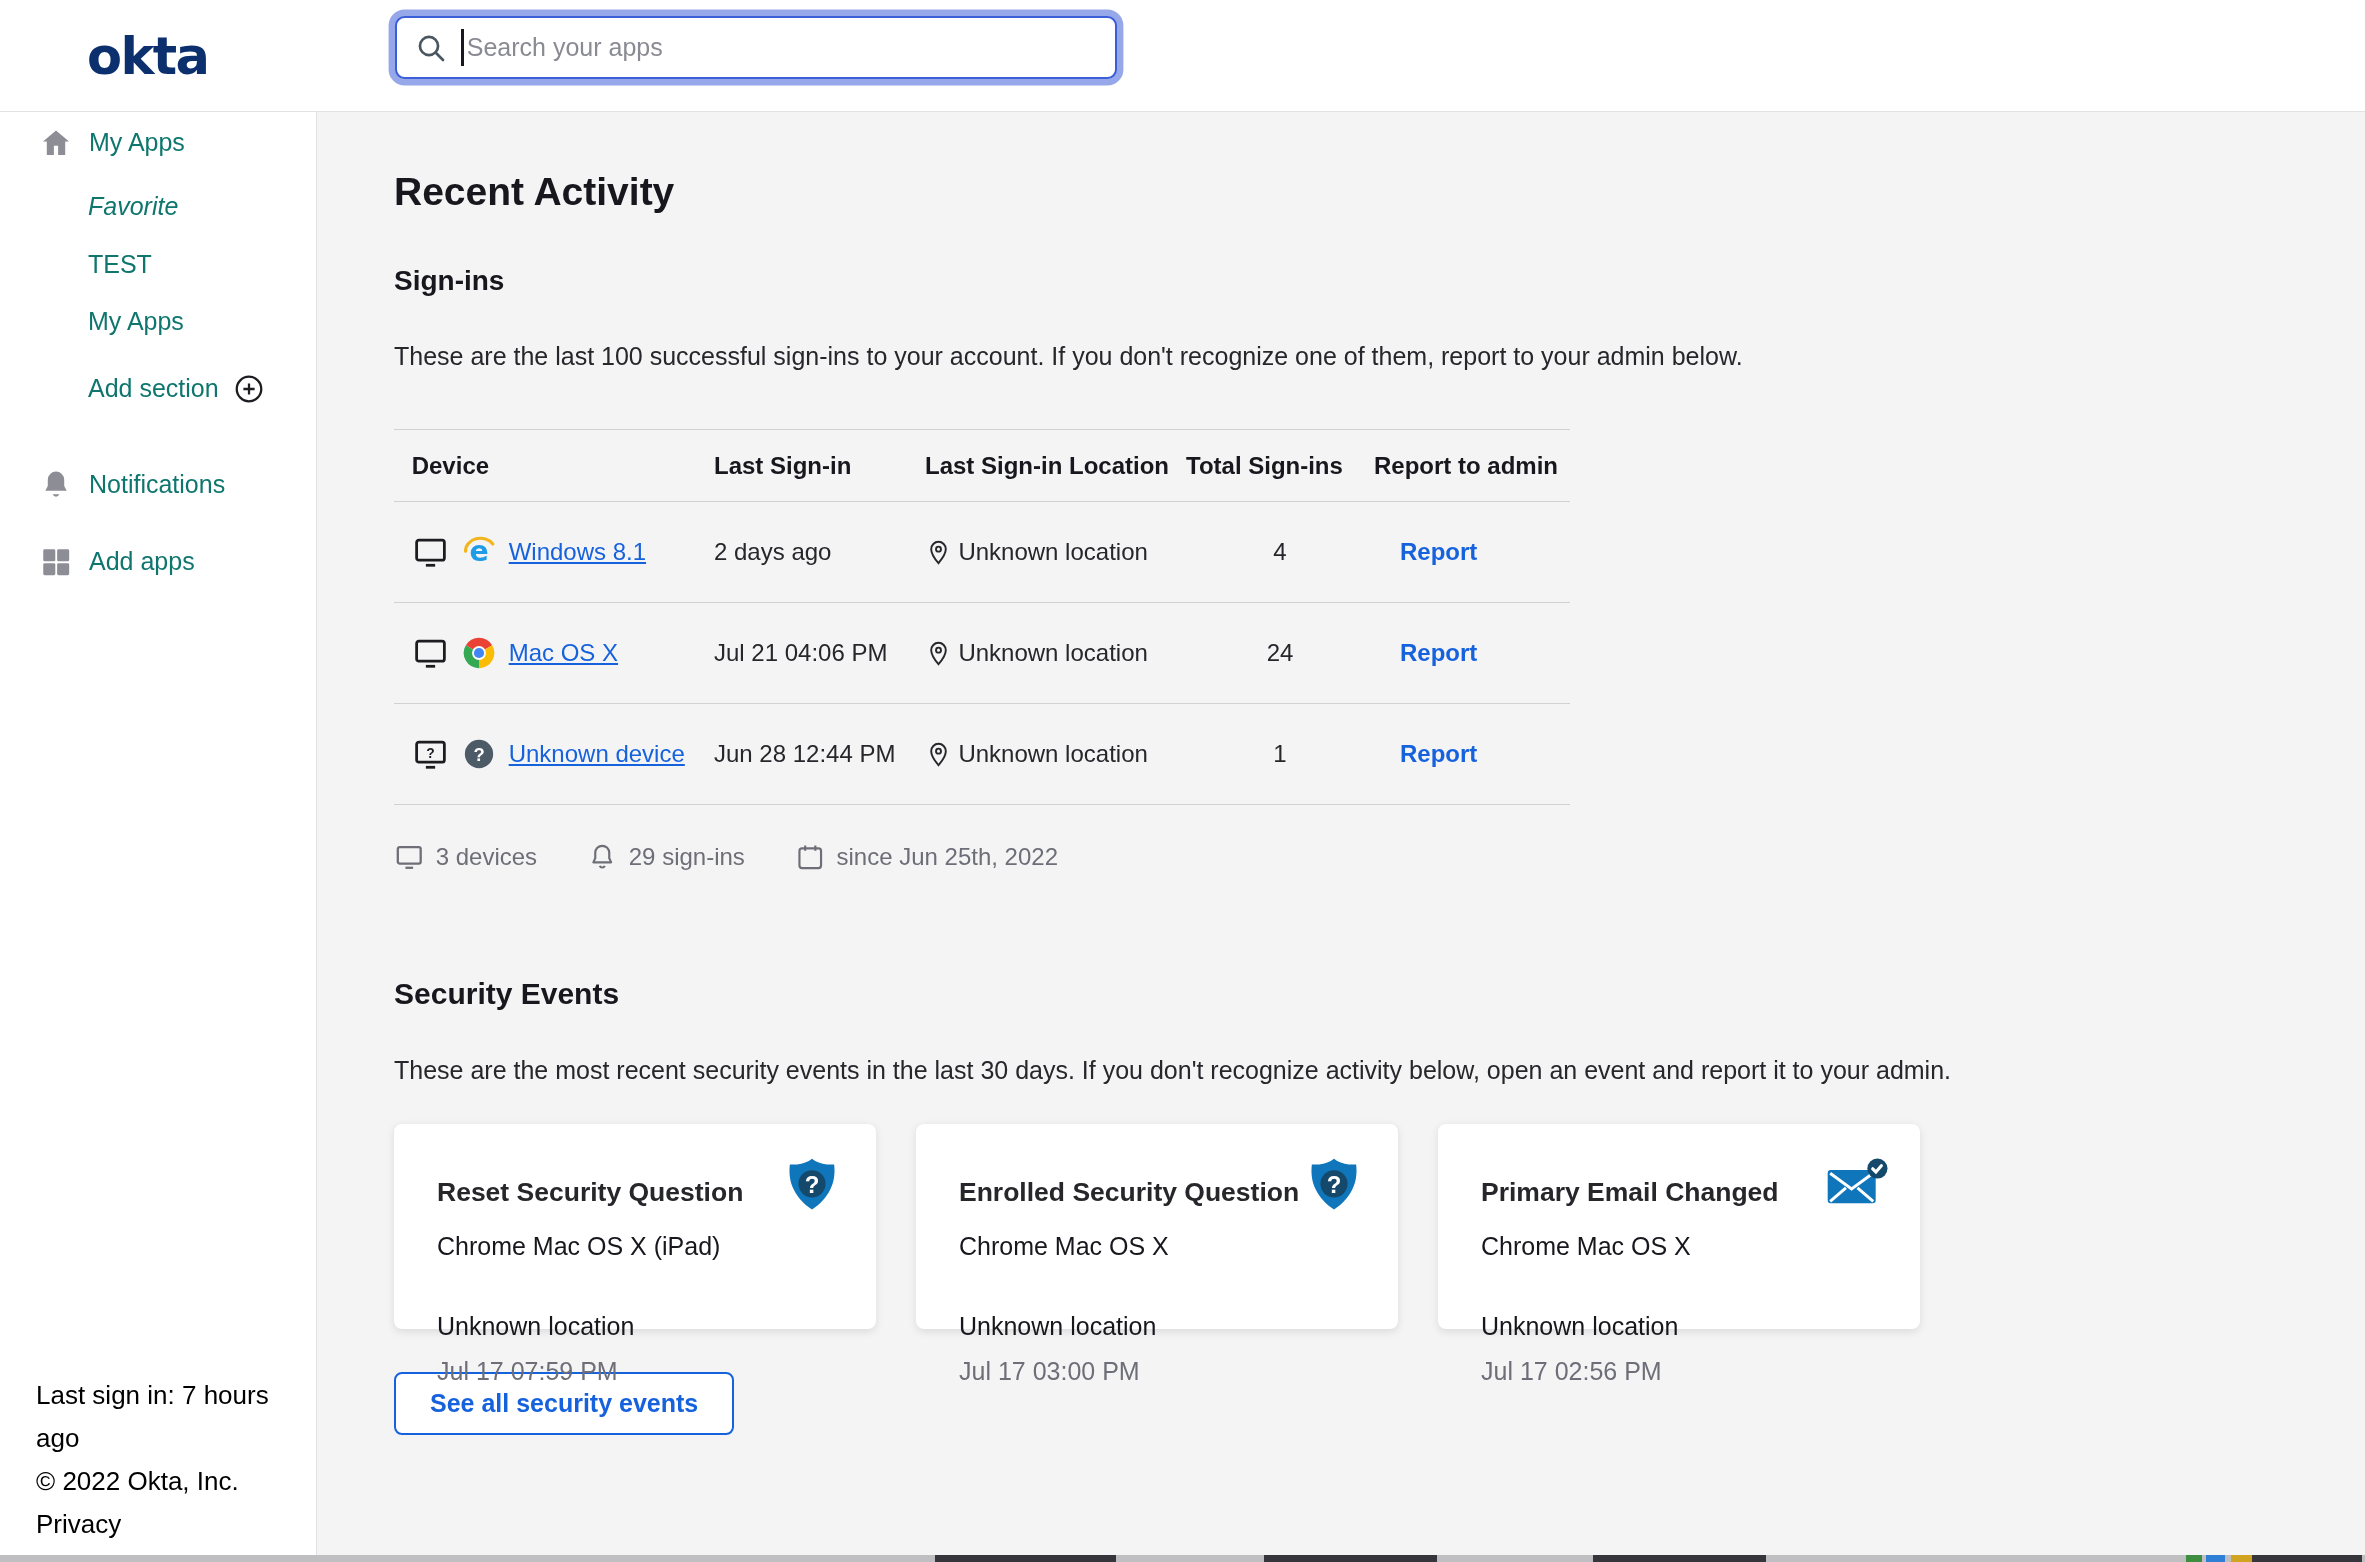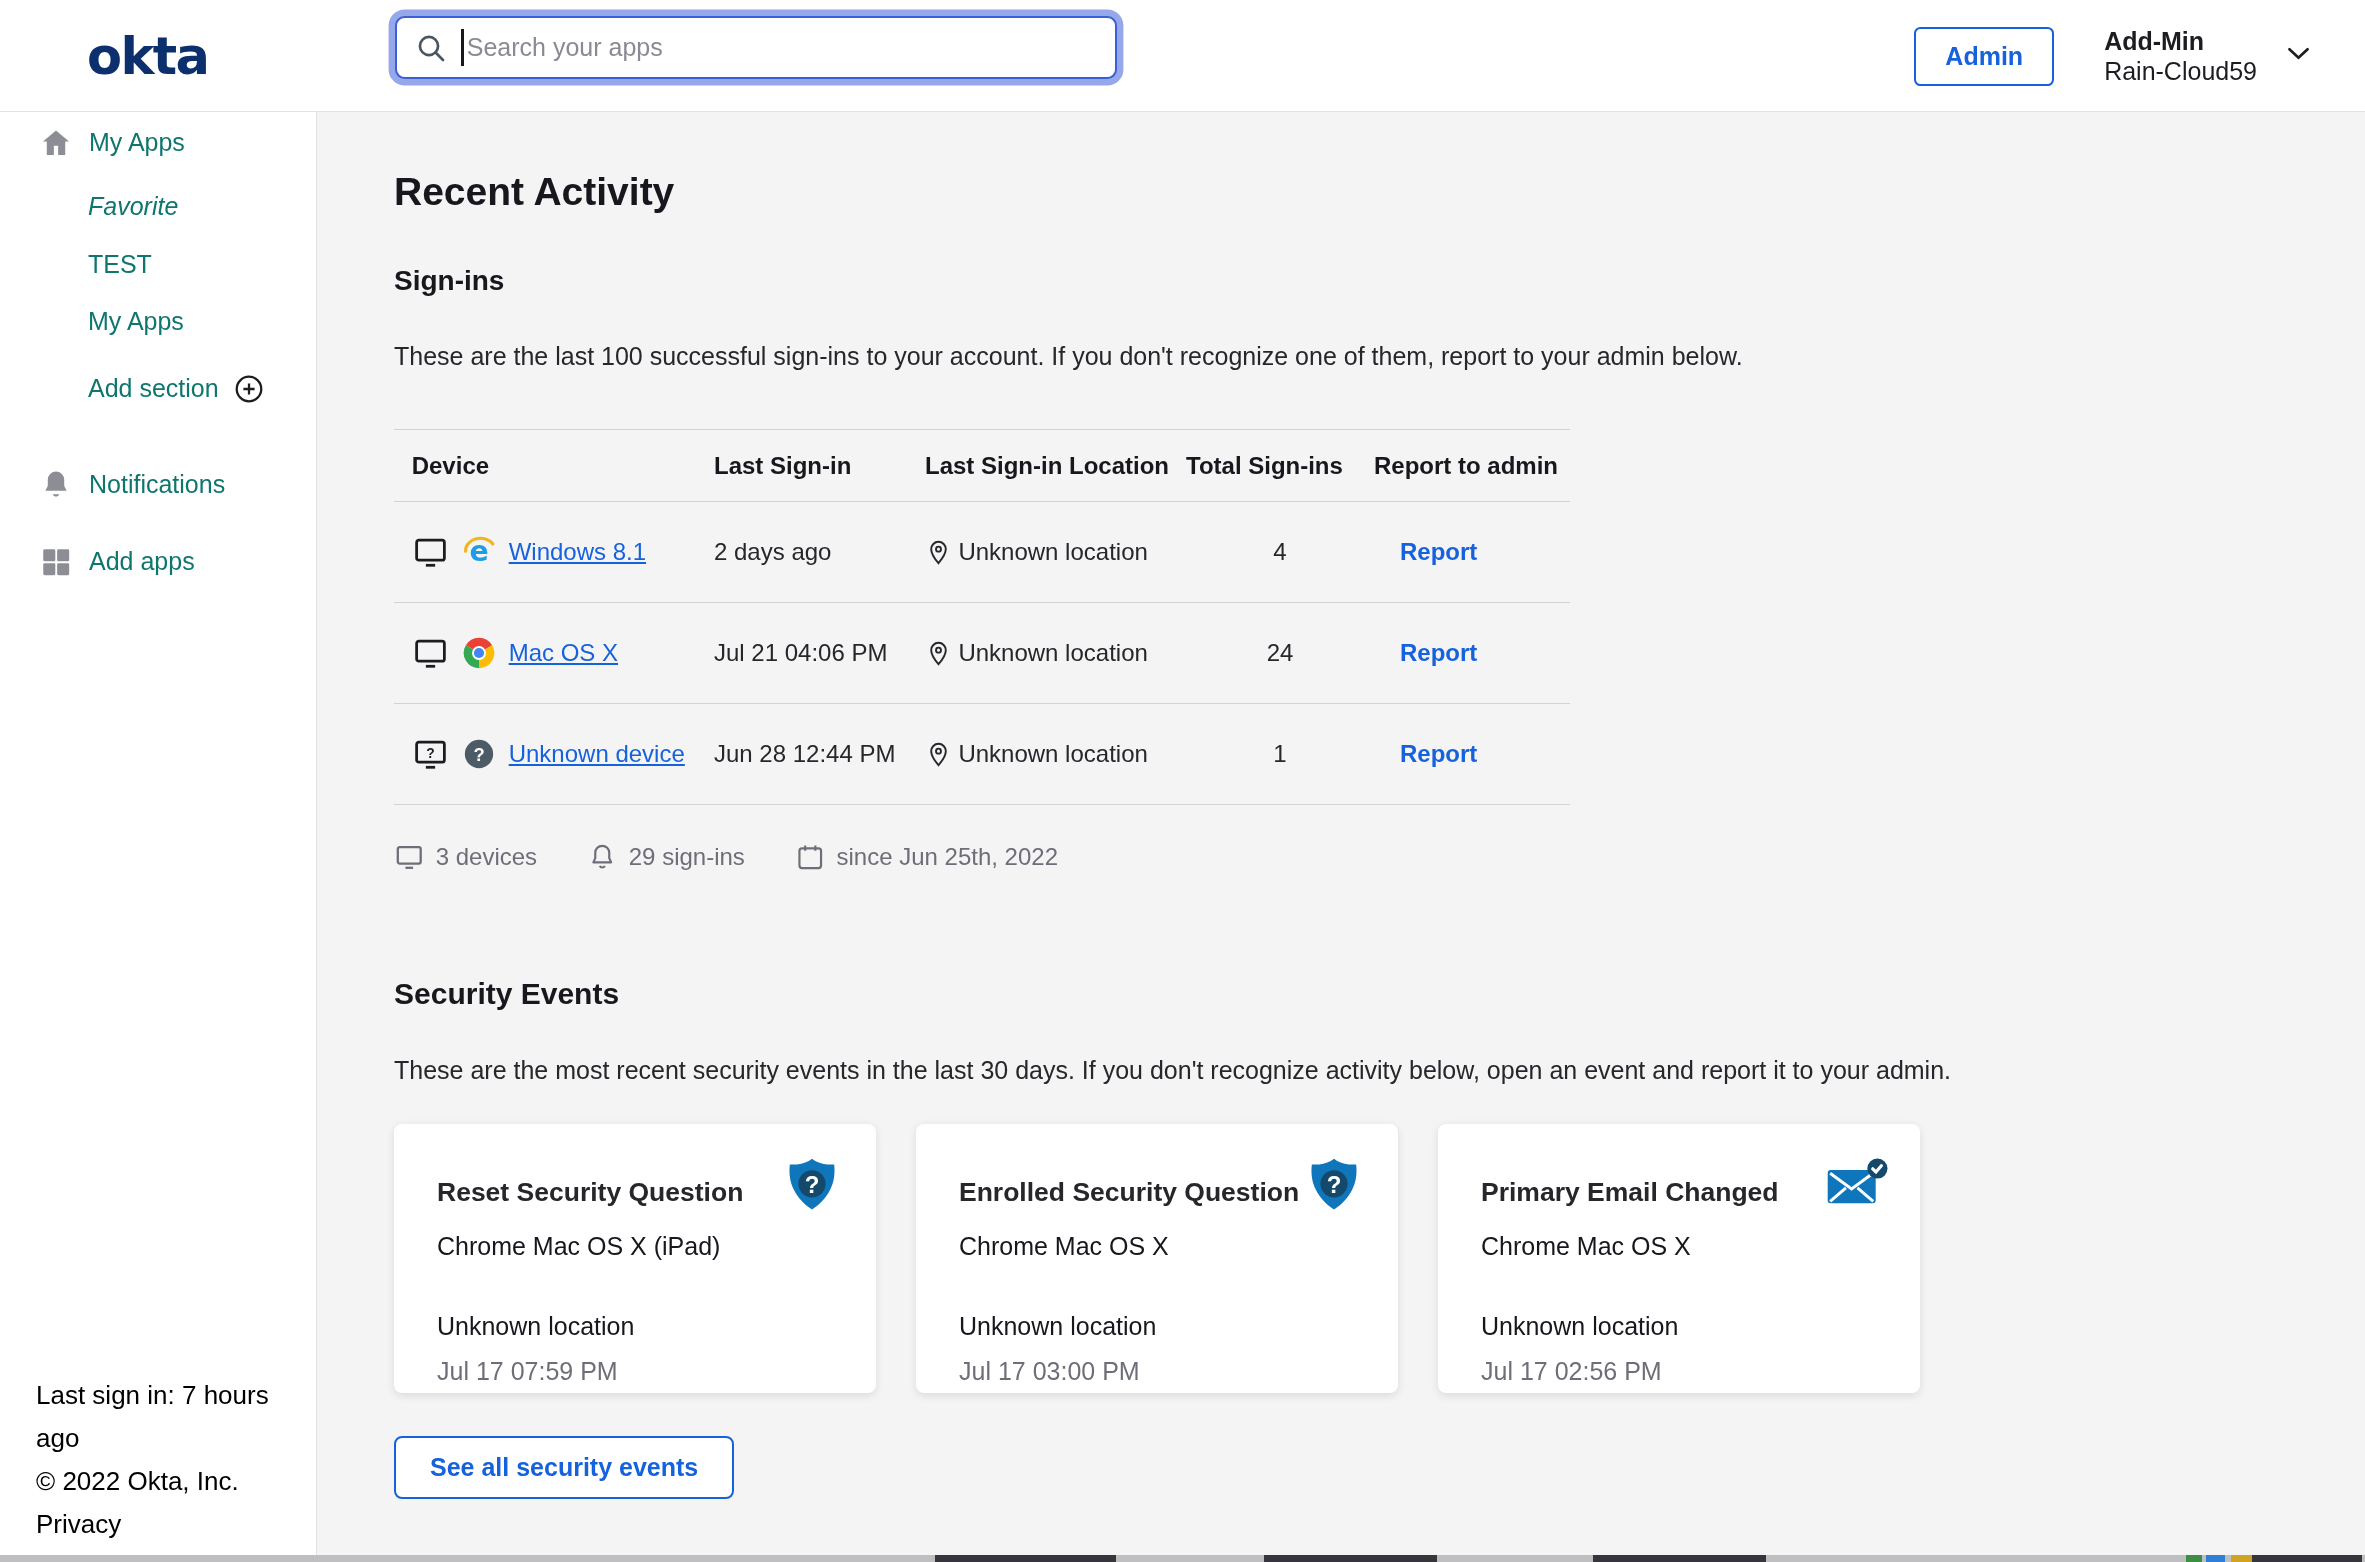--- a/index.html
+++ b/index.html
@@ -64,21 +64,21 @@
   .loc-cell .pin { width:27px; height:27px; color:#26262b; }
   td.tot { text-align:center; }
   td.rep { padding-left:26px; }
   a.report { color:#1662dd; font-weight:700; cursor:pointer; text-decoration:none; }
 
   .summary { display:flex; align-items:center; gap:50px; margin-top:37px; color:#6e6e78; }
   .sum-item { display:flex; align-items:center; gap:11.2px; font-size:24px; }
   .sum-item .ic { width:30.5px; height:30.5px; color:#6e6e78; }
 
   .cards { display:flex; gap:40px; margin-top:39px; }
-  .card { width:482px; height:269px; background:#fff; border-radius:8px; position:relative;
+  .card { width:482px; height:205px; background:#fff; border-radius:8px; position:relative;
     box-shadow:0 2.4px 8px rgba(0,0,0,.10); padding:42px 43px 0 43px; cursor:pointer; }
   .card .title { font-size:26.5px; font-weight:700; color:#26262b; margin-top:11.2px; width:346px; }
   .card .device { font-size:25px; color:#17171d; margin-top:24px; }
   .card .loc { font-size:25px; color:#17171d; margin-top:51px; }
   .card .time { font-size:25px; color:#6e6e78; margin-top:16px; }
   .card .badge { position:absolute; top:30.5px; right:32px; width:64px; height:64px; }
 
   .seeall-btn { margin-top:43px; height:63px; padding:0 34px; background:#fff;
     border:2.4px solid #1662dd; border-radius:8px; color:#1662dd; font-weight:700;
     font-size:25px; cursor:pointer; font-family:"Liberation Sans", sans-serif; }
@@ -96,32 +96,20 @@
 
   <div class="searchbox">
     <svg class="mag" viewBox="0 0 24 24">
       <circle cx="10.5" cy="10.5" r="6.8" fill="none" stroke="currentColor" stroke-width="2"></circle>
       <path d="M15.6 15.6 21 21" stroke="currentColor" stroke-width="2" stroke-linecap="round"></path>
     </svg>
     <div class="caret"></div>
     <input type="text" placeholder="Search your apps" style="">
   </div>
 
-  <div class="header-right">
-    <button class="admin-btn">Admin</button>
-    <div class="usermenu">
-      <div class="username">
-        <div class="name">Add-Min</div>
-        <div>Rain-Cloud59</div>
-      </div>
-      <svg class="chev" viewBox="0 0 24 24">
-        <path d="M4.5 8.5 12 15.5 19.5 8.5" fill="none" stroke="currentColor" stroke-width="2.2" stroke-linecap="round"></path>
-      </svg>
-    </div>
-  </div>
 </div>
 
 <div class="sidebar">
   <div class="side-item m-top16">
     <svg class="ic" viewBox="0 0 24 24">
       <path d="M12 3.2 2.8 11h2.7v9.5h5V14h3v6.5h5V11h2.7z" fill="currentColor"></path>
     </svg>
     <span>My Apps</span>
   </div>
   <div class="side-item side-sub m-top36">

